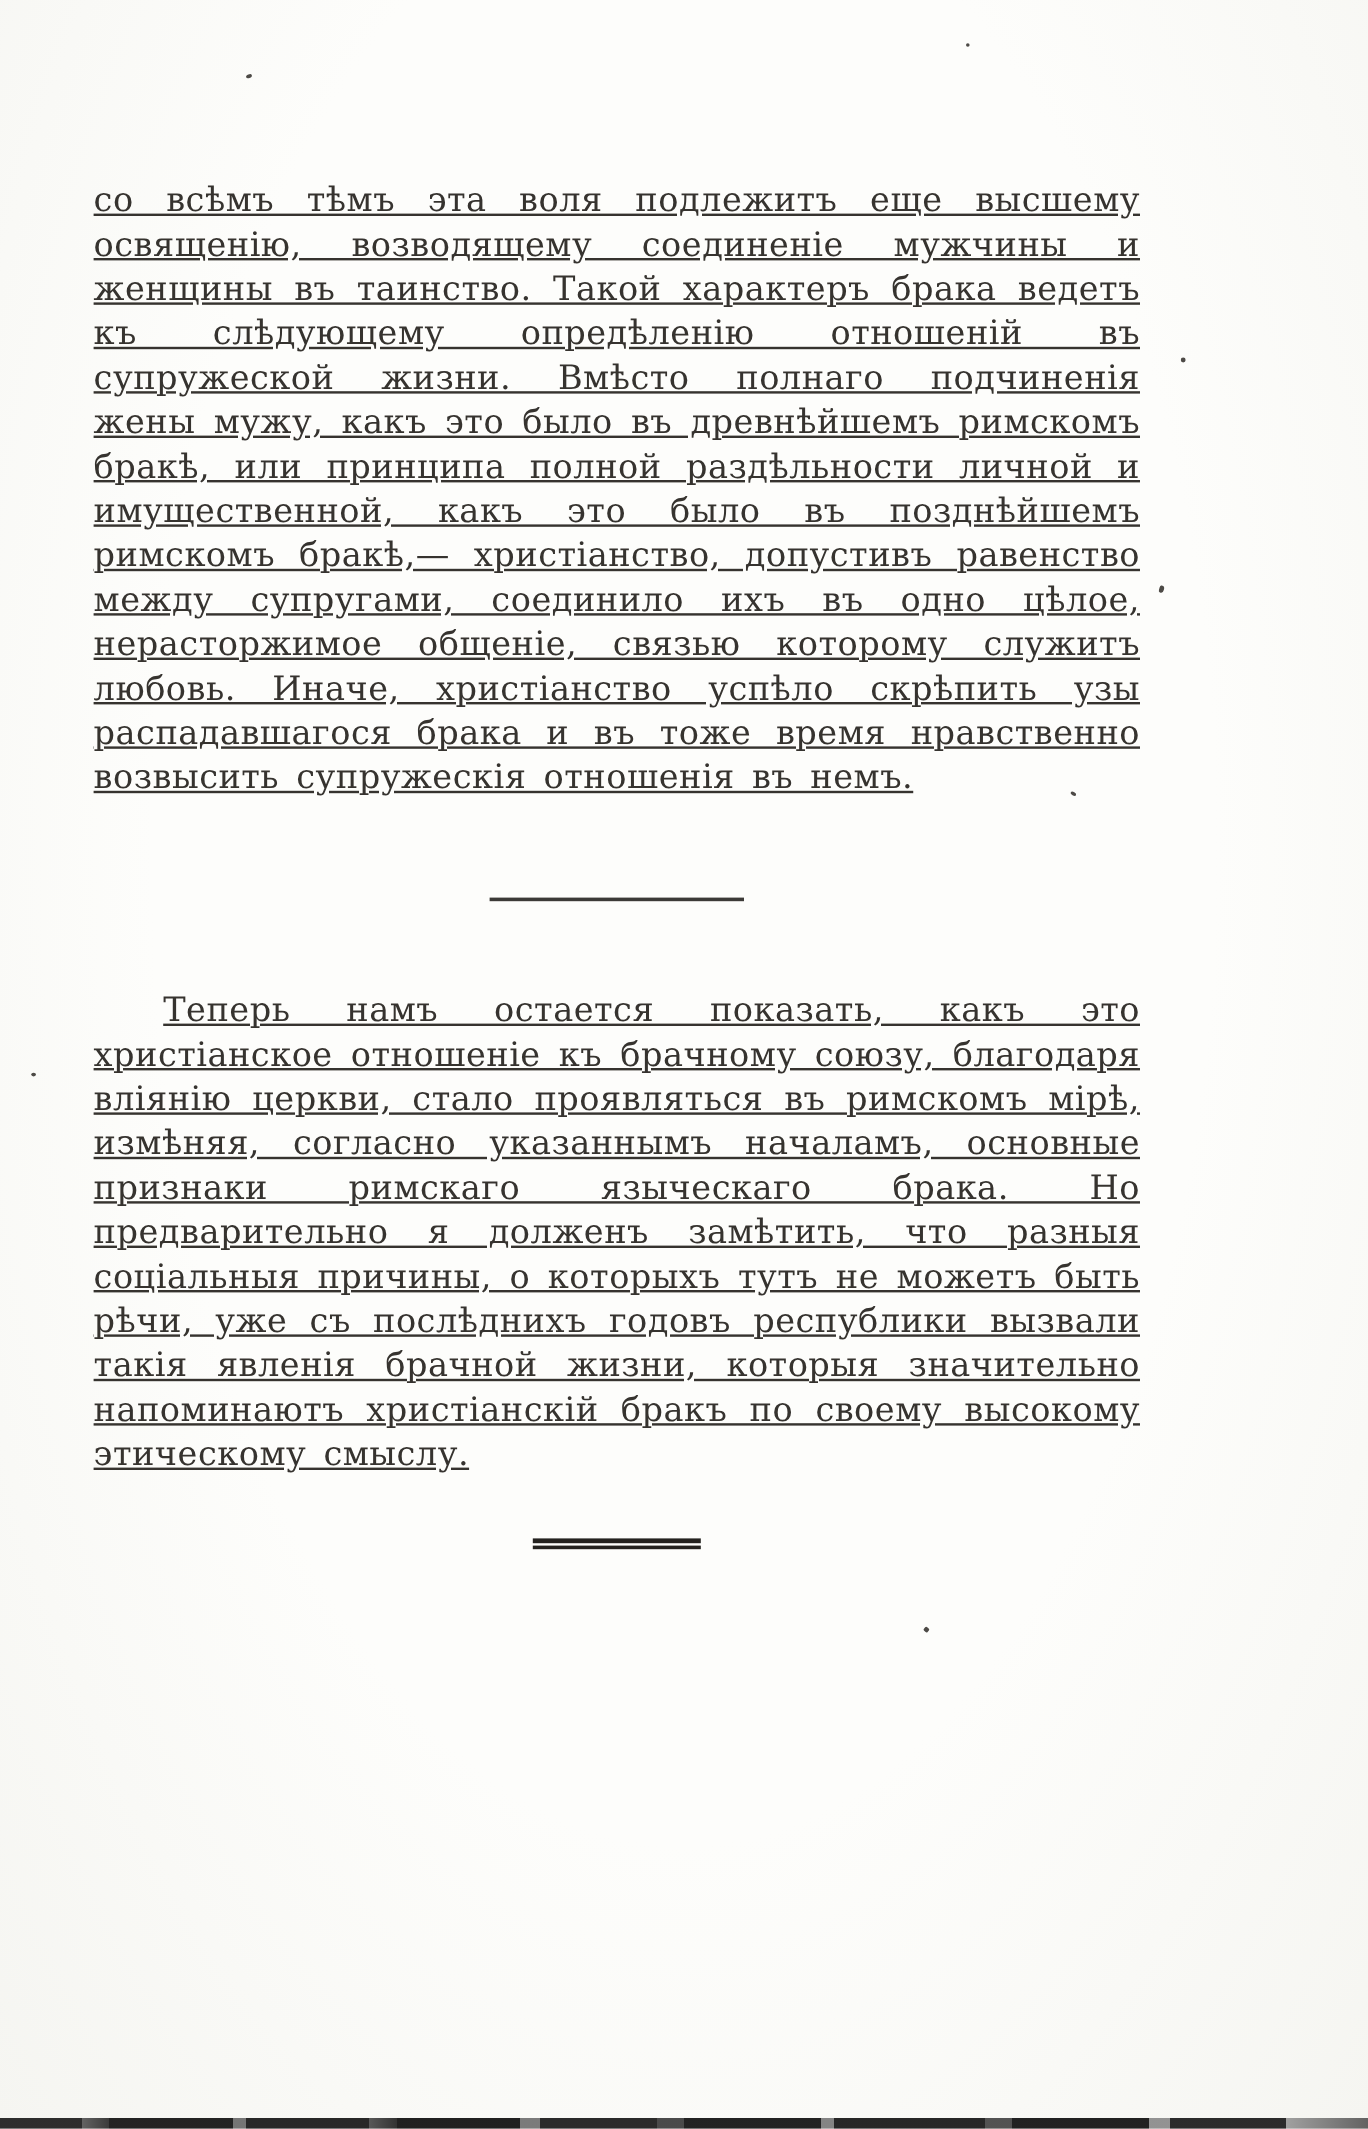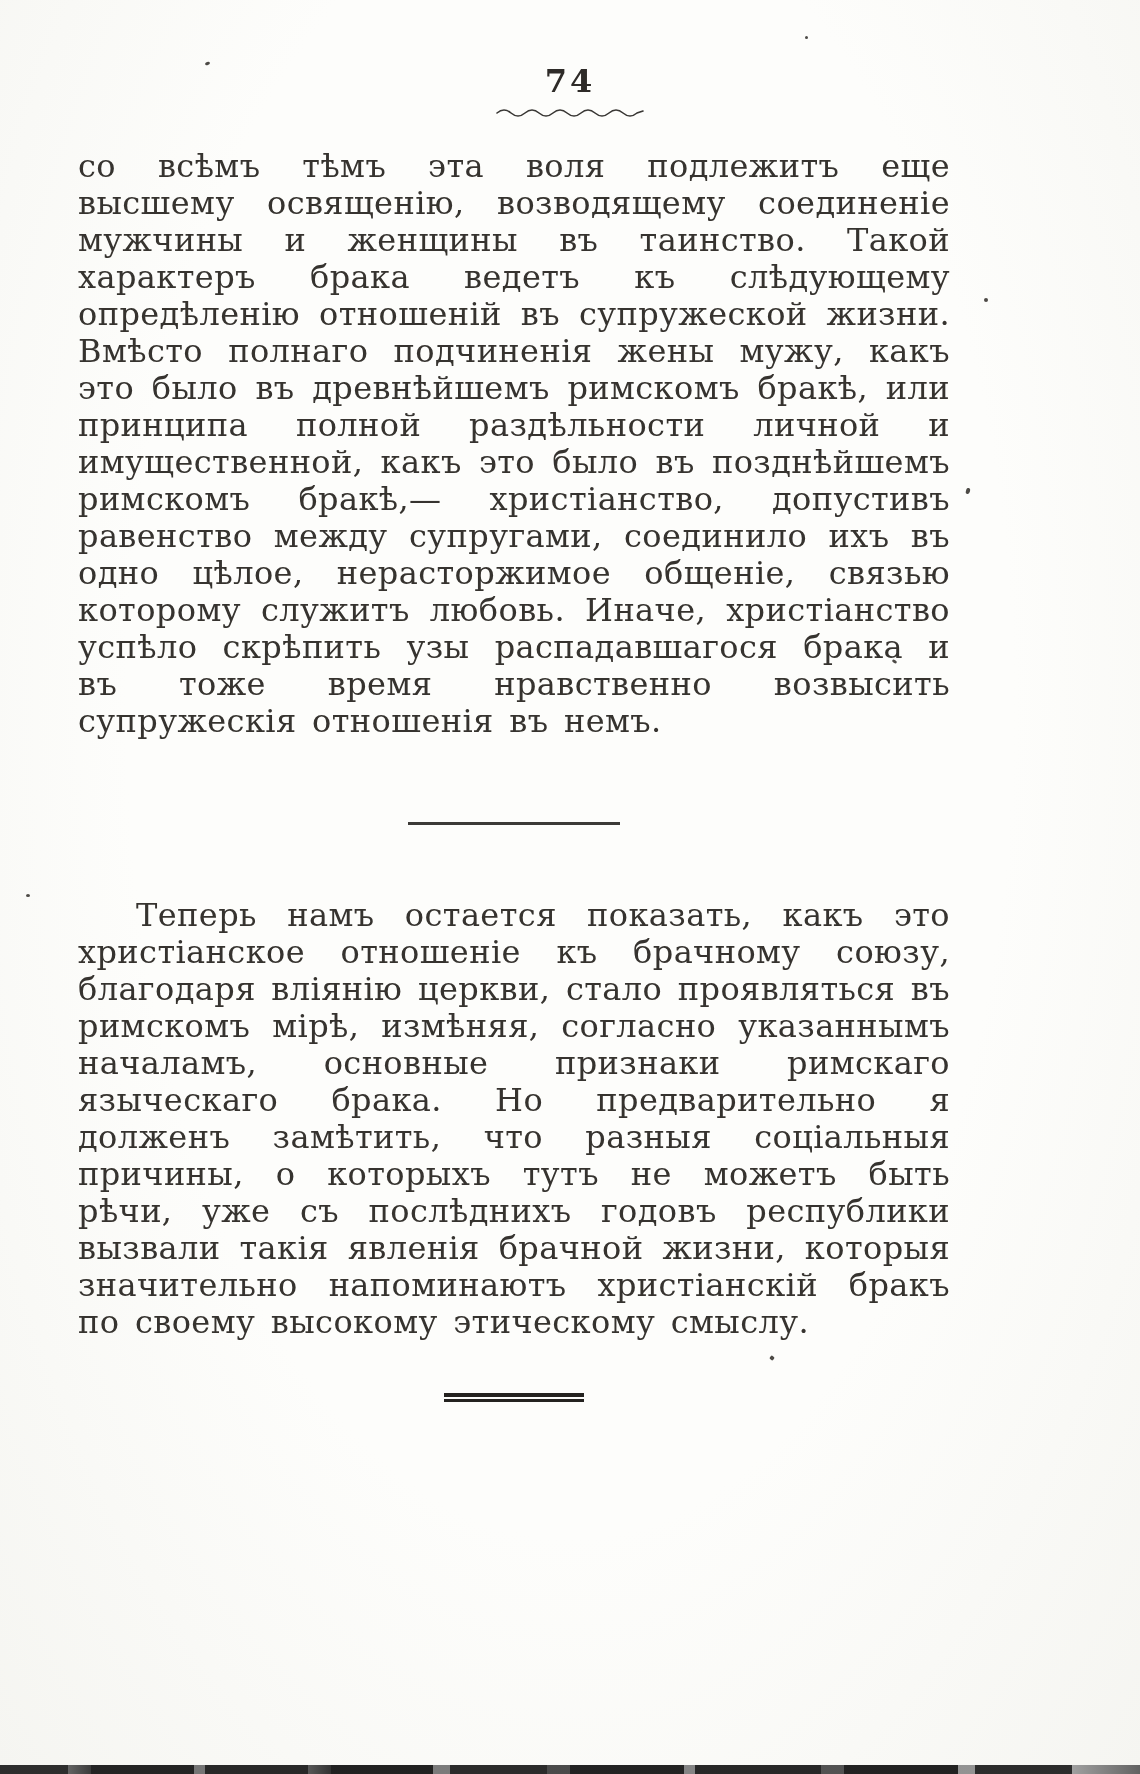--- a/index.html
+++ b/index.html
@@ -36,27 +36,28 @@
     margin-top: 4px;
   }
   .text-block {
     position: absolute;
     top: 148px;
     left: 78px;
     width: 872px;
   }
   p.para {
     margin: 0;
-    font-size: 32px;
+    font-size: 28px;
     line-height: 37px;
     text-align: justify;
     text-align-last: left;
     word-spacing: 5px;
     letter-spacing: 0.4px;
     color: #36332f;
+    text-decoration: underline;
   }
   p.para-indent {
     text-indent: 58px;
   }
   .separator-rule {
     width: 212px;
     height: 3px;
     background: #3c3a37;
     margin: 82px auto 72px auto;
   }
@@ -106,28 +107,20 @@
   .speck-4 { left: 966px; top: 488px; width: 4px; height: 6px; border-radius: 40% 60% 60% 40%; transform: rotate(15deg); }
   .speck-5 { left: 892px; top: 660px; width: 5px; height: 3px; transform: rotate(30deg); }
   .speck-6 { left: 26px; top: 894px; width: 4px; height: 3px; }
   .speck-7 { left: 770px; top: 1356px; width: 4px; height: 4px; transform: rotate(40deg); border-radius: 30%; }
 </style>
 </head>
 <body>
 
 <div class="page">
 
-  <div class="page-header">
-    <div class="page-number">74</div>
-    <div class="flourish">
-      <svg width="150" height="14" viewBox="0 0 150 14" aria-hidden="true">
-        <path d="M2 8 Q 9 2, 16 8 T 30 8 T 44 8 T 58 8 T 72 8 T 86 8 T 100 8 T 114 8 T 128 8 T 142 8 L 148 6" fill="none" stroke="#3a3835" stroke-width="1.6" stroke-linecap="round"></path>
-      </svg>
-    </div>
-  </div>
 
   <div class="text-block">
     <p class="para">со всѣмъ тѣмъ эта воля подлежитъ еще высшему освященію, возводящему соединеніе мужчины и женщины въ таинство. Такой характеръ брака ведетъ къ слѣдующему опредѣленію отношеній въ супружеской жизни. Вмѣсто полнаго подчиненія жены мужу, какъ это было въ древнѣйшемъ римскомъ бракѣ, или принципа полной раздѣльности личной и имущественной, какъ это было въ позднѣйшемъ римскомъ бракѣ,— христіанство, допустивъ равенство между супругами, соединило ихъ въ одно цѣлое, нерасторжимое общеніе, связью которому служитъ любовь. Иначе, христіанство успѣло скрѣпить узы распадавшагося брака и въ тоже время нравственно возвысить супружескія отношенія въ немъ.</p>
 
     <div class="separator-rule"></div>
 
     <p class="para para-indent">Теперь намъ остается показать, какъ это христіанское отношеніе къ брачному союзу, благодаря вліянію церкви, стало проявляться въ римскомъ мірѣ, измѣняя, согласно указаннымъ началамъ, основные признаки римскаго языческаго брака. Но предварительно я долженъ замѣтить, что разныя соціальныя причины, о которыхъ тутъ не можетъ быть рѣчи, уже съ послѣднихъ годовъ республики вызвали такія явленія брачной жизни, которыя значительно напоминаютъ христіанскій бракъ по своему высокому этическому смыслу.</p>
 
     <div class="end-rule"></div>
   </div>

